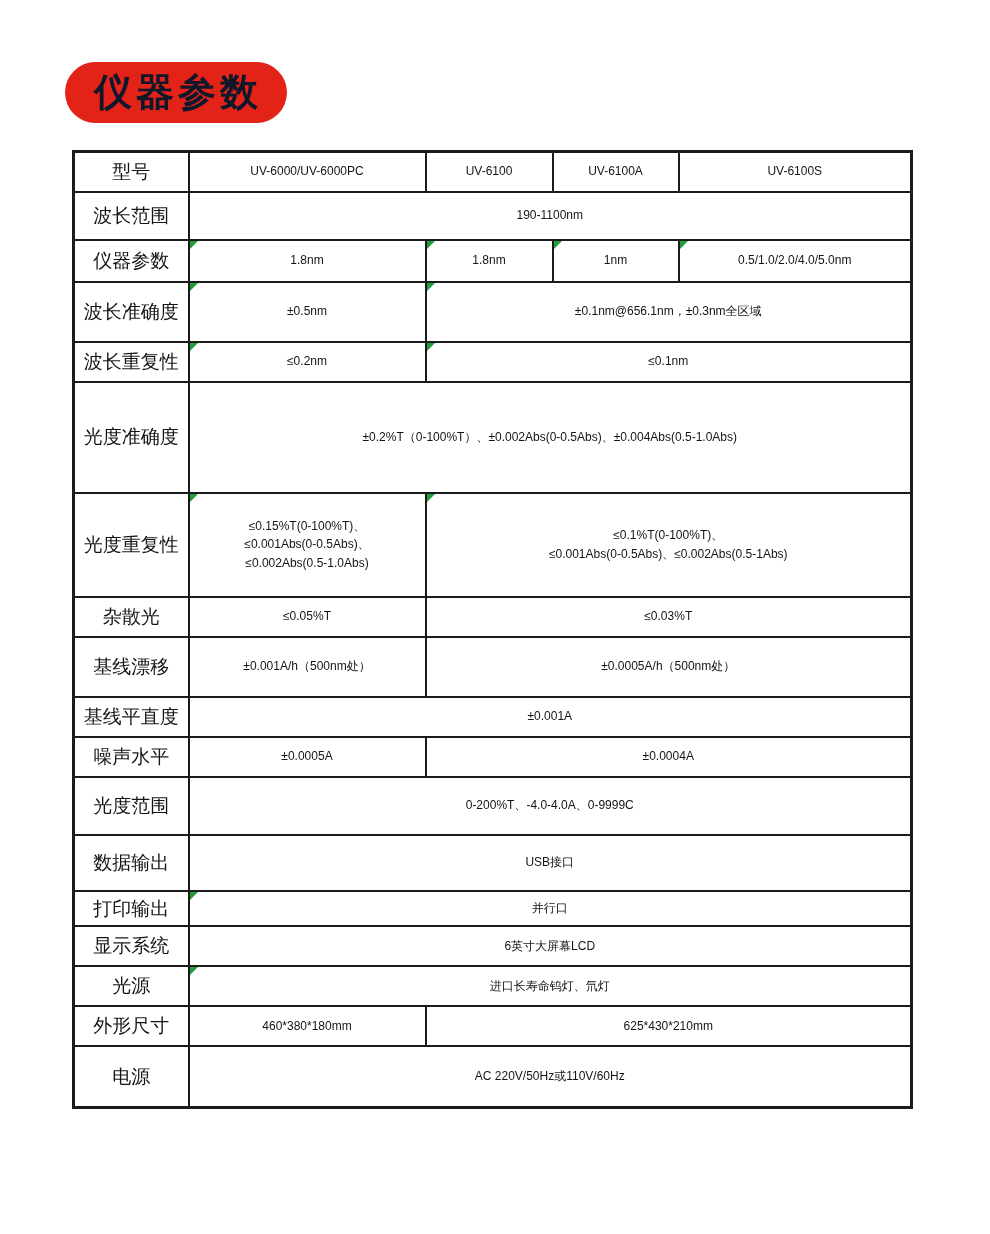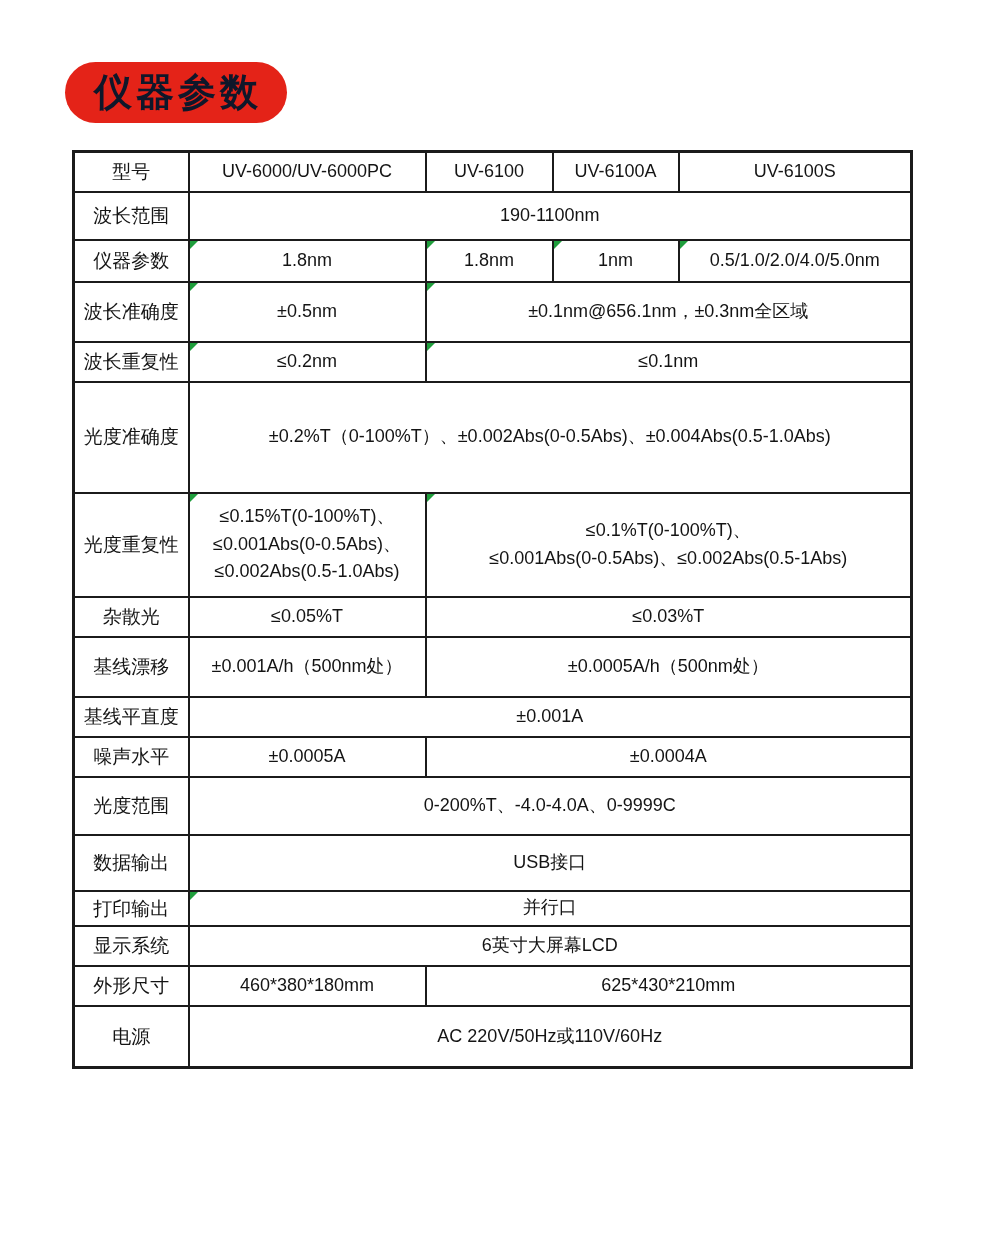--- a/index.html
+++ b/index.html
@@ -40,21 +40,21 @@
     top: 150px;
     border-collapse: collapse;
     table-layout: fixed;
     border: 3px solid #1b1b1b;
   }
   .spec-table th,
   .spec-table td {
     border: 2px solid #1b1b1b;
     text-align: center;
     vertical-align: middle;
-    font-size: 18px;
+    font-size: 12px;
     font-weight: 400;
     line-height: 1.55;
     padding: 2px 4px;
     white-space: pre-line;
     position: relative;
     overflow: hidden;
     color: #141414;
   }
   .spec-table th {
     font-weight: 400;
@@ -155,20 +155,24 @@
       </tr>
       <tr style="height: 32px;">
         <th>打印输出</th>
         <td colspan="4" class="marker">并行口</td>
       </tr>
       <tr style="height: 40px;">
         <th>显示系统</th>
         <td colspan="4">6英寸大屏幕LCD</td>
       </tr>
       <tr style="height: 40px;">
+        <th>光源</th>
+        <td colspan="4" class="marker">进口长寿命钨灯、氘灯</td>
+      </tr>
+      <tr style="height: 40px;">
         <th>外形尺寸</th>
         <td>460*380*180mm</td>
         <td colspan="3">625*430*210mm</td>
       </tr>
       <tr style="height: 62px;">
         <th>电源</th>
         <td colspan="4">AC 220V/50Hz或110V/60Hz</td>
       </tr>
     </tbody>
 </table>

